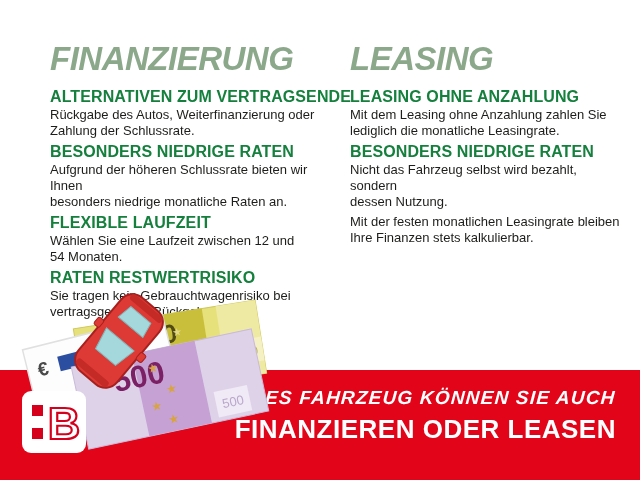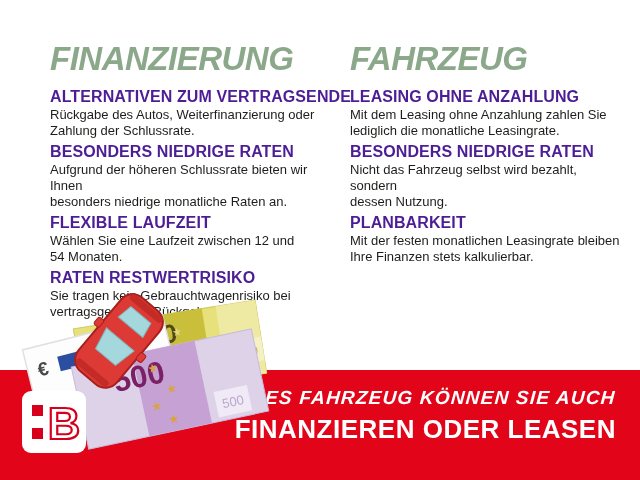--- a/index.html
+++ b/index.html
@@ -17,21 +17,21 @@
     margin:0 0 13px 0;
     font-size:33px;line-height:1;
     font-weight:bold;font-style:italic;
     color:#8BA88B;letter-spacing:-0.5px;
     white-space:nowrap;
   }
   .sec{margin:0 0 4px 0;}
   .sec h2{
     margin:0 0 2px 0;
     font-size:16px;line-height:1.08;
-    font-weight:bold;color:#4c1d95;
+    font-weight:bold;color:#15803d;
     letter-spacing:0.1px;white-space:nowrap;
   }
   .sec p{
     margin:0;
     font-size:13px;line-height:1.22;
     color:#1d1d1b;
     white-space:pre-line;
   }
   .banner{
     position:absolute;left:0;bottom:0;width:640px;height:110px;
@@ -76,33 +76,32 @@
 54 Monaten.</p>
     </div>
     <div class="sec">
       <h2>RATEN RESTWERTRISIKO</h2>
       <p>Sie tragen kein Gebrauchtwagenrisiko bei
 vertragsgemäßer Rückgabe.</p>
     </div>
   </section>
 
   <section class="col">
-    <h1 class="col-title">FAHRZEUG</h1>
+    <h1 class="col-title">LEASING</h1>
     <div class="sec">
       <h2>LEASING OHNE ANZAHLUNG</h2>
       <p>Mit dem Leasing ohne Anzahlung zahlen Sie
 lediglich die monatliche Leasingrate.</p>
     </div>
     <div class="sec">
       <h2>BESONDERS NIEDRIGE RATEN</h2>
       <p>Nicht das Fahrzeug selbst wird bezahlt, sondern
 dessen Nutzung.</p>
     </div>
     <div class="sec">
-      <h2>PLANBARKEIT</h2>
       <p>Mit der festen monatlichen Leasingrate bleiben
 Ihre Finanzen stets kalkulierbar.</p>
     </div>
   </section>
 </div>
 
 <div class="banner">
   <div class="banner-inner">
     <div class="banner-line1">DIESES FAHRZEUG KÖNNEN SIE AUCH</div>
     <div class="banner-line2">FINANZIEREN ODER LEASEN</div>

